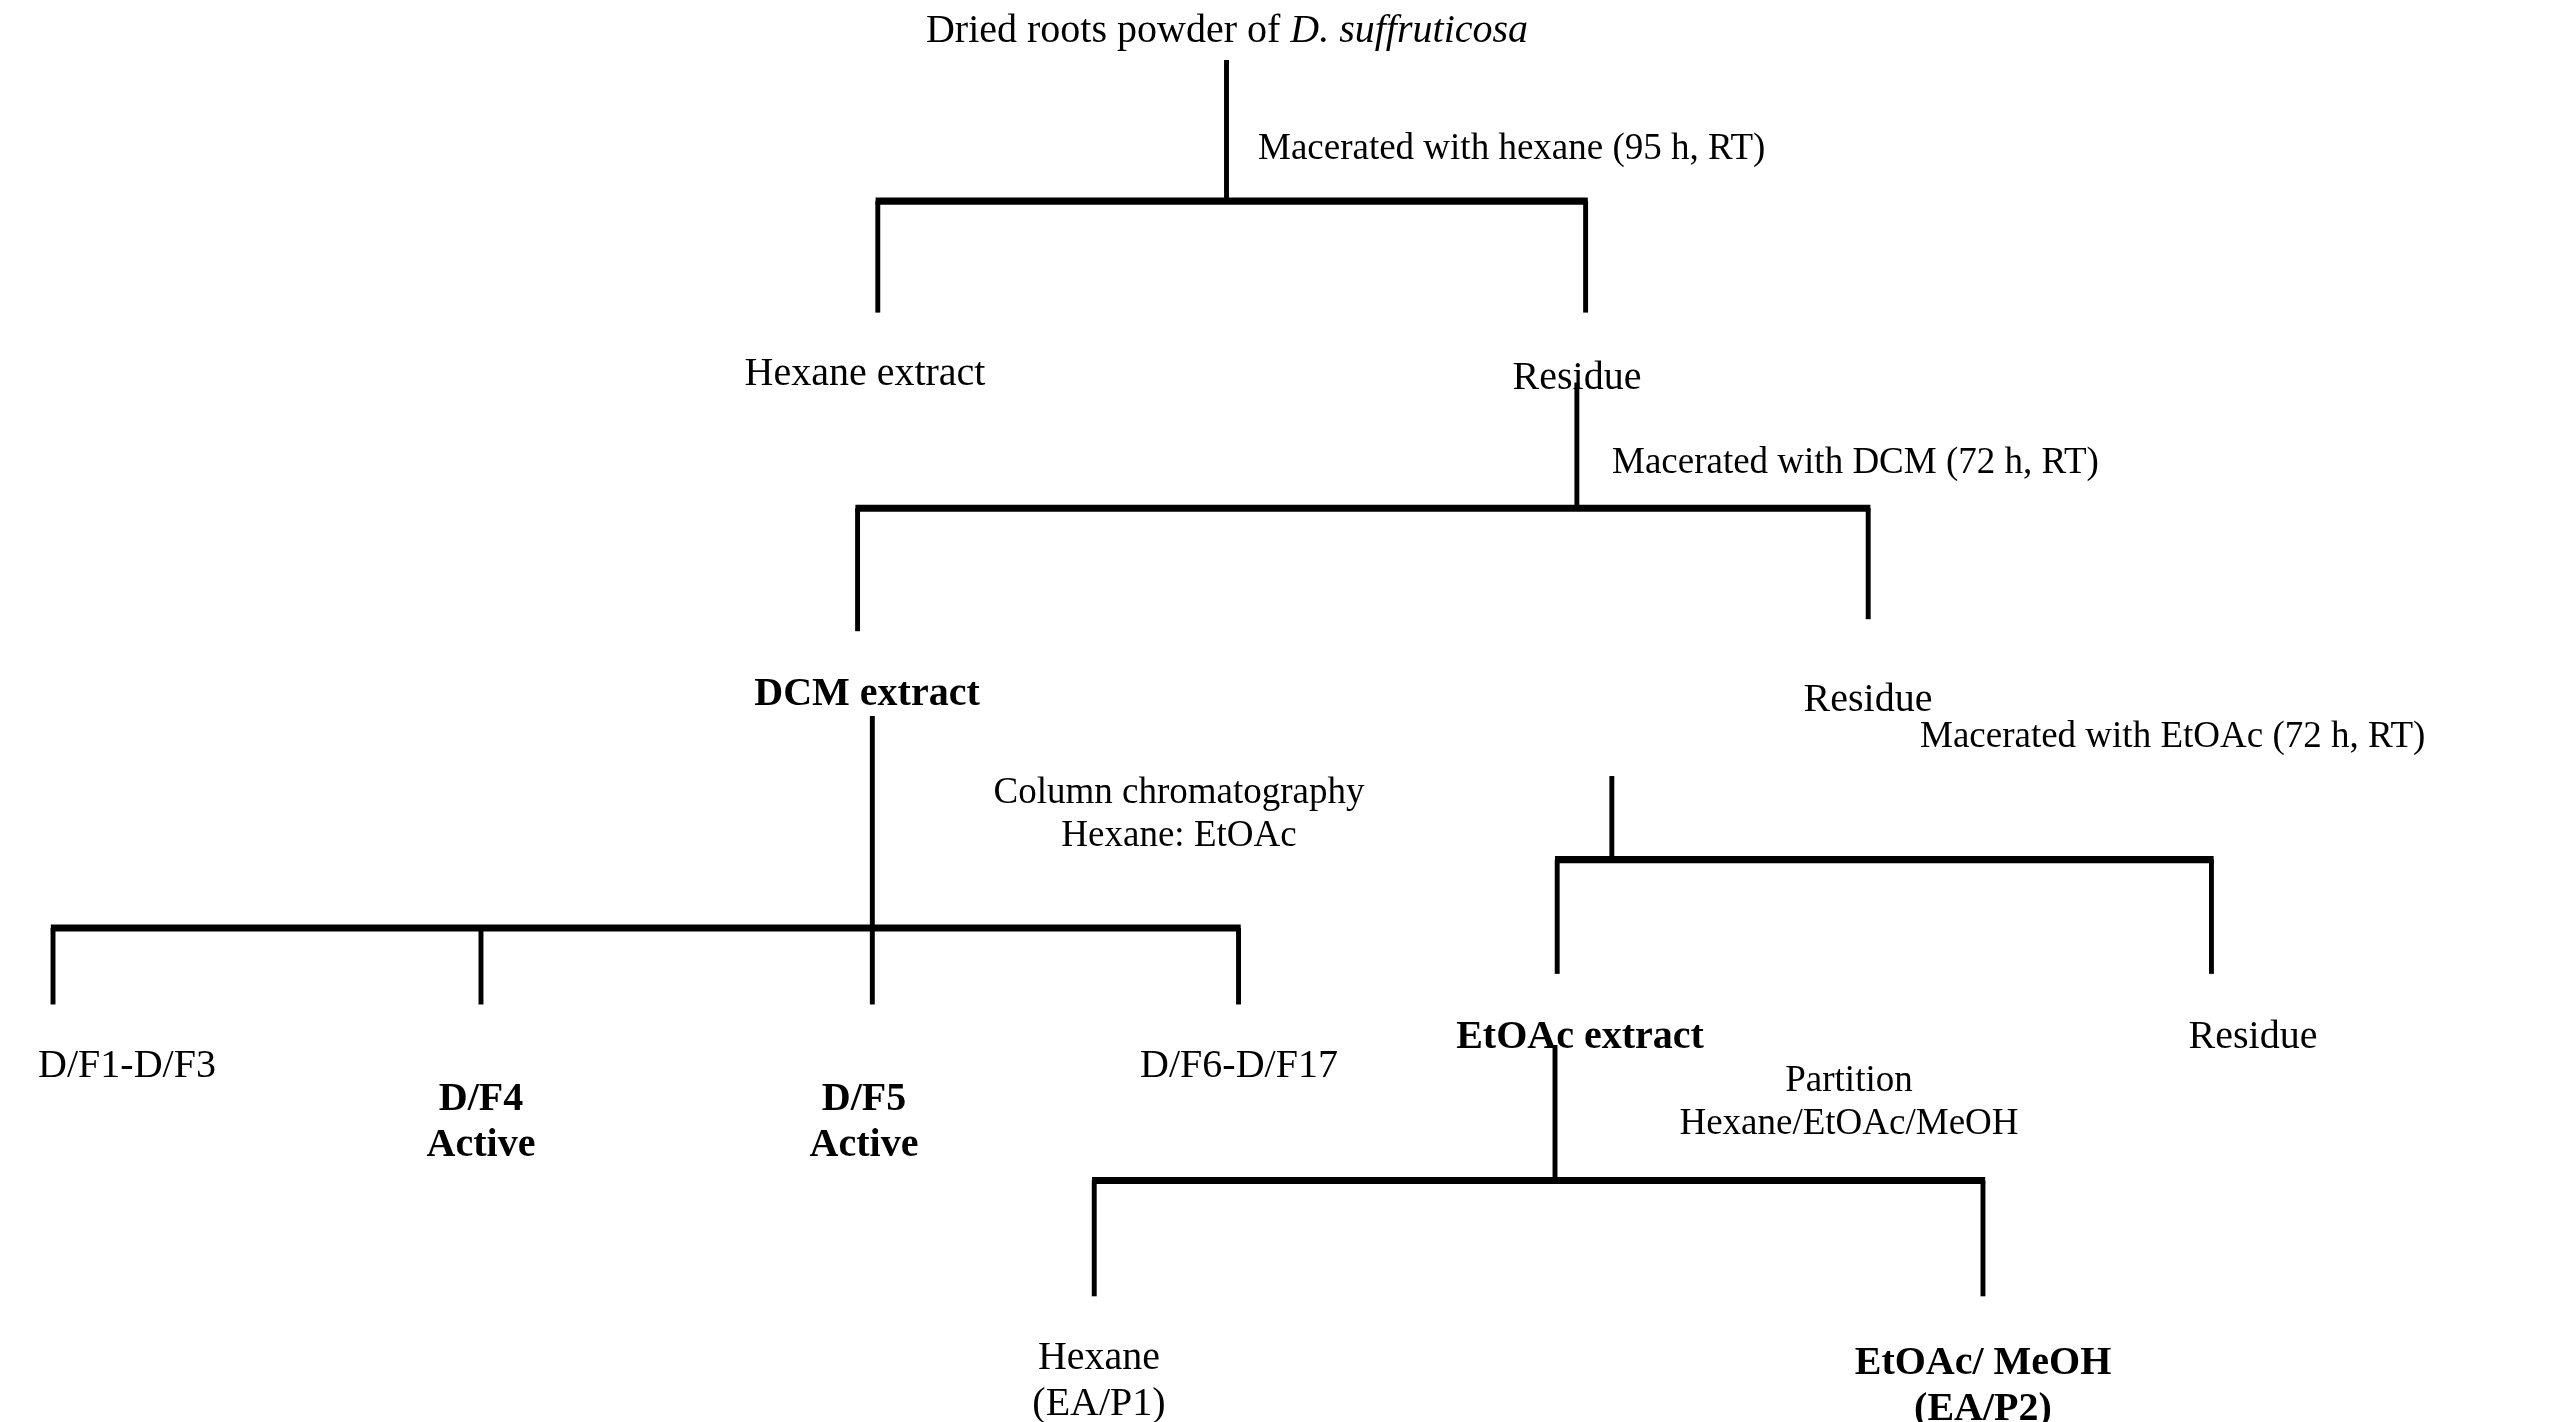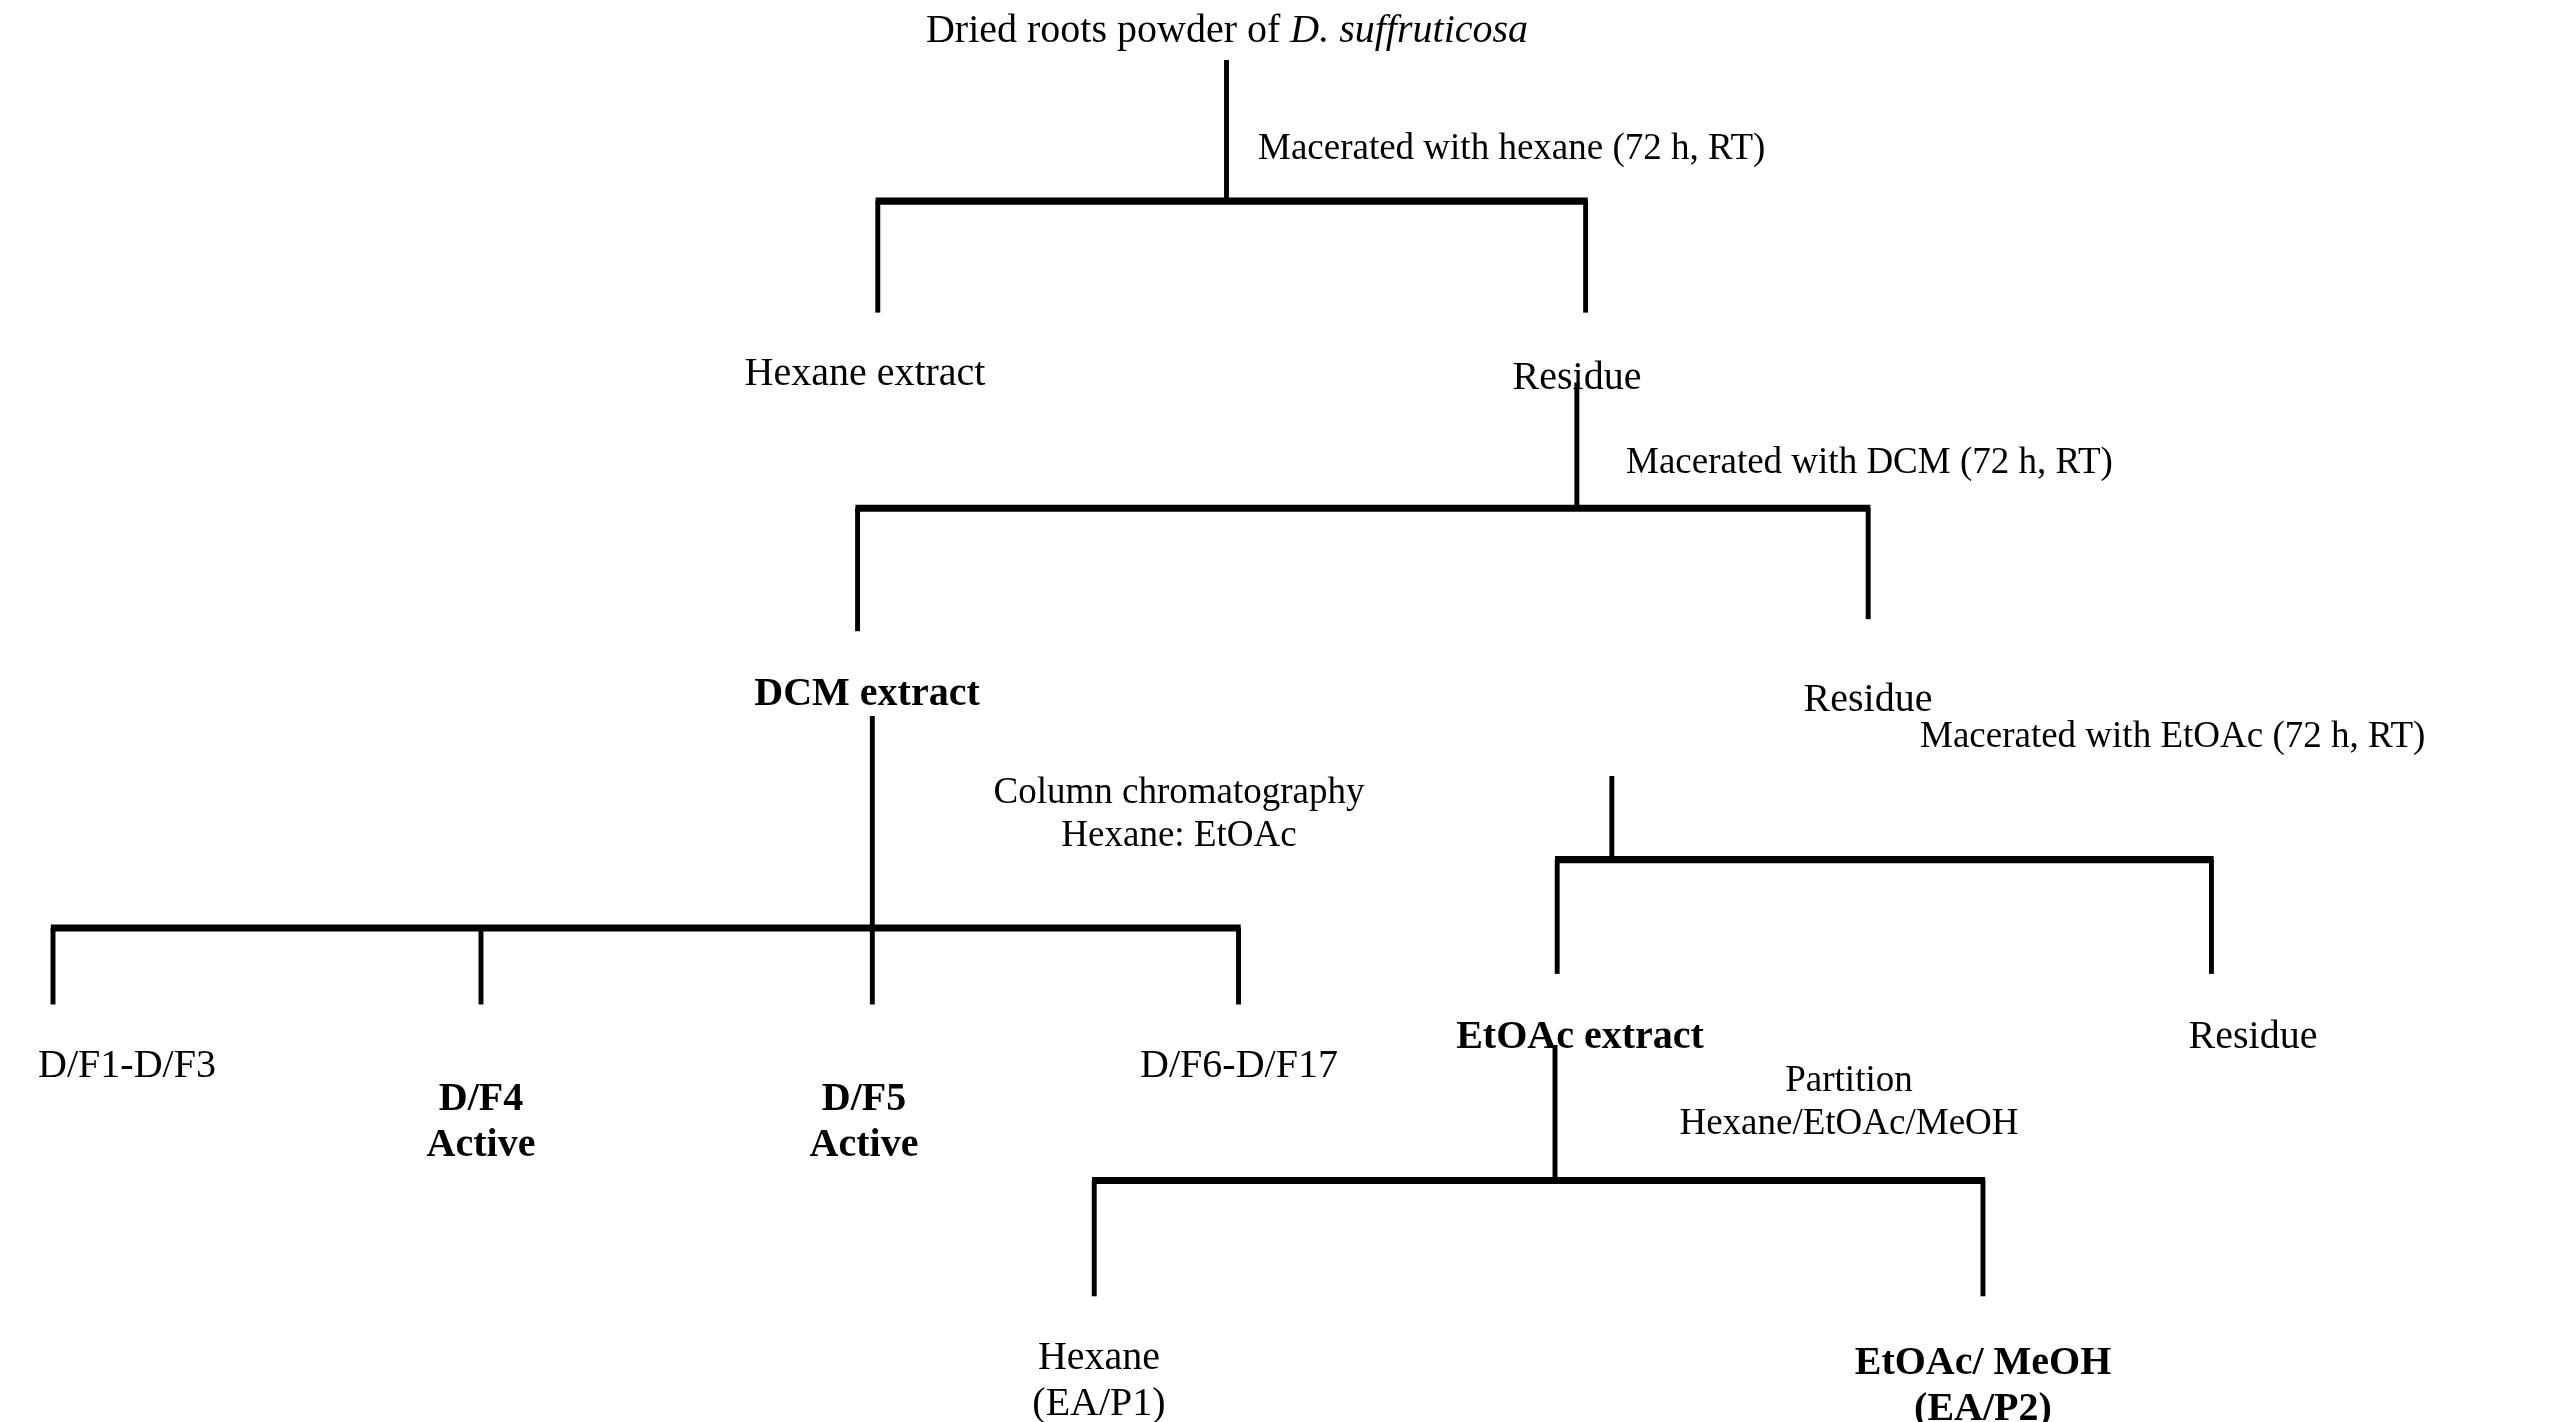--- a/index.html
+++ b/index.html
@@ -85,27 +85,27 @@
       <line x1="1998" y1="2160" x2="3632" y2="2160" stroke-width="13"></line>
 
       <line x1="2002" y1="2160" x2="2002" y2="2372"></line>
 
       <line x1="3628" y1="2160" x2="3628" y2="2372"></line>
     </g>
   </svg>
 
   <div class="node c sz-title" style="left:1227px; top:5.5px;"><span>Dried roots powder of </span><span class="it">D. suffruticosa</span></div>
 
-  <div class="node l sz-edge" style="left:1258px; top:126px;">Macerated with hexane (72 h, RT)</div>
+  <div class="node l sz-edge" style="left:1258px; top:126px;">Macerated with hexane (95 h, RT)</div>
 
   <div class="node c sz-node" style="left:865px; top:318px;">Hexane extract</div>
 
   <div class="node c sz-node" style="left:1577px; top:322px;">Residue</div>
 
-  <div class="node l sz-edge" style="left:1612px; top:440px;margin-left:14px;">Macerated with DCM (72 h, RT)</div>
+  <div class="node l sz-edge" style="left:1612px; top:440px;">Macerated with DCM (72 h, RT)</div>
 
   <div class="node c sz-node b" style="left:867px; top:638px;">DCM extract</div>
 
   <div class="node c sz-node" style="left:1868px; top:644px;">Residue</div>
 
   <div class="node c sz-edge" style="left:1159px; top:770px;margin-left:20px;"><span>Column chromatography</span><br><span>Hexane: EtOAc</span></div>
 
   <div class="node l sz-edge" style="left:1920px; top:714px;">Macerated with EtOAc (72 h, RT)</div>
 
   <div class="node c sz-node" style="left:127px; top:1010px;">D/F1-D/F3</div>

